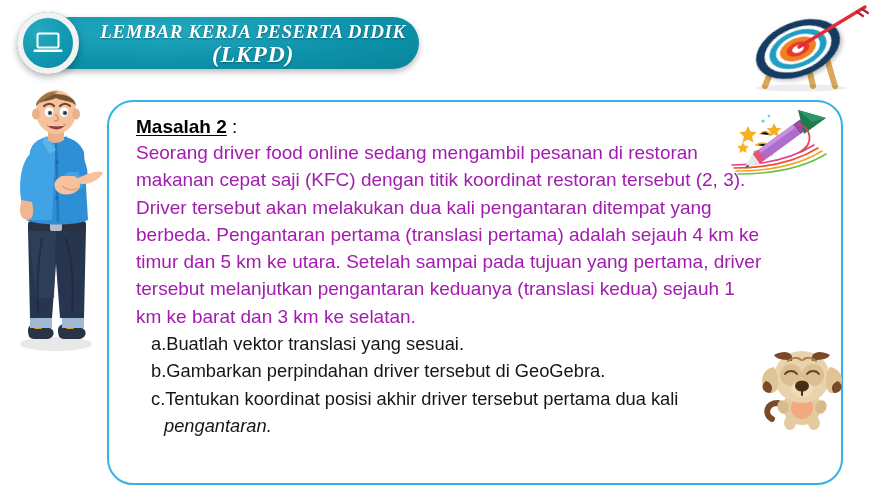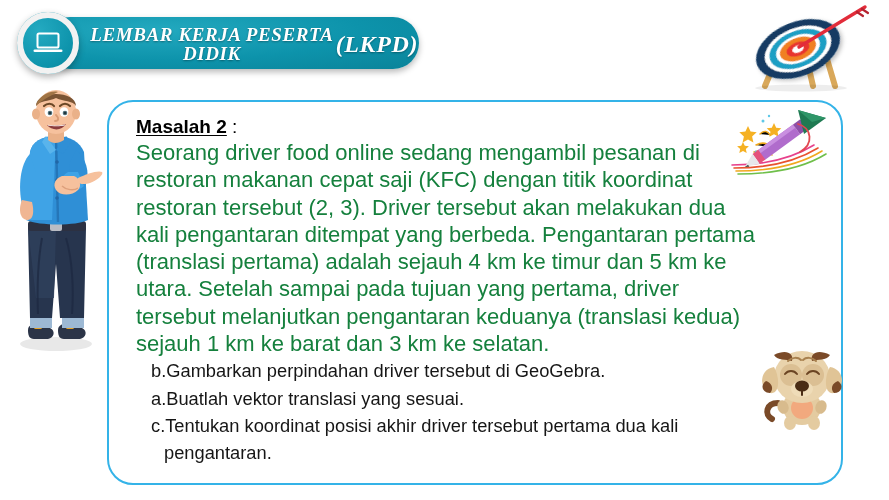--- a/index.html
+++ b/index.html
@@ -15,21 +15,21 @@
 
   
   .header-banner{
     position:absolute;left:44px;top:17px;width:375px;height:52px;
     border-radius:26px;
     background:radial-gradient(ellipse at 30% 25%, #23a9bf 0%, #0d93ab 55%, #0a8399 100%);
     box-shadow:0 3px 6px rgba(0,0,0,.28);
   }
   .header-title{
     position:absolute;left:88px;top:18px;width:330px;height:52px;
-    display:flex;flex-direction:row;align-items:center;justify-content:center;
+    display:flex;flex-direction:column;align-items:center;justify-content:center;
     color:#ffffff;text-align:center;line-height:1.02;
     font-family:"Liberation Serif",serif;
     font-style:italic;font-weight:700;letter-spacing:.6px;
     text-shadow:0 1px 2px rgba(0,0,0,.35);
     pointer-events:none;
   }
   .header-title .l1{font-size:19px;}
   .header-title .l2{font-size:24px;margin-top:1px;}
 
   .logo-badge{
@@ -59,29 +59,29 @@
     position:absolute;left:136px;top:116px;width:650px;
     color:#1a1a1a;
   }
   .problem-title{
     font-size:19px;font-weight:700;color:#000;
     margin:0 0 1px 0;
   }
   .problem-title u{text-decoration:underline;text-underline-offset:2px;}
   .problem-title .colon{font-weight:400;text-decoration:none;}
   .problem-body{
-    font-size:22px;line-height:27.3px;color:#15803d;
+    font-size:19px;line-height:27.3px;color:#a21caf;
     margin:0;width:626px;
   }
   .sub-list{
     margin:0;padding:0;list-style:none;
     font-size:18.3px;line-height:27.3px;color:#161616;
   }
   .sub-list li{padding-left:15px;text-indent:0;}
-  .sub-list li .cont{display:block;padding-left:13px;}
+  .sub-list li .cont{display:block;padding-left:13px;font-style:italic;}
 
   
   .pencil-art{position:absolute;left:726px;top:104px;width:112px;height:74px;}
 
   
   .dog-art{position:absolute;left:752px;top:345px;width:96px;height:92px;}
 
   
   .man-art{position:absolute;left:6px;top:88px;width:104px;height:268px;}
 
@@ -142,22 +142,22 @@
       </g>
     </svg>
   </div>
 
   <div class="content-box"></div>
 
   <div class="content-inner">
     <div class="problem-title"><u>Masalah 2</u><span class="colon"> :</span></div>
     <p class="problem-body">Seorang driver food online sedang mengambil pesanan di restoran makanan cepat saji (KFC) dengan titik koordinat restoran tersebut (2, 3). Driver tersebut akan melakukan dua kali pengantaran ditempat yang berbeda. Pengantaran pertama (translasi pertama) adalah sejauh 4 km ke timur dan  5 km ke utara. Setelah sampai pada tujuan yang pertama, driver tersebut melanjutkan pengantaran keduanya (translasi kedua) sejauh 1 km ke barat dan 3 km ke selatan.</p>
     <ul class="sub-list">
+      <li><span>a.</span><span>Buatlah vektor translasi yang sesuai.</span></li>
       <li><span>b.</span><span>Gambarkan perpindahan driver tersebut di GeoGebra.</span></li>
-      <li><span>a.</span><span>Buatlah vektor translasi yang sesuai.</span></li>
       <li><span>c.</span><span>Tentukan koordinat posisi akhir driver tersebut pertama dua kali</span><span class="cont">pengantaran.</span></li>
     </ul>
   </div>
 
   <div class="pencil-art">
     <svg width="112" height="74" viewBox="0 0 112 74">
 
       <g fill="none" stroke-width="1.6" stroke-linecap="round">
         <path d="M8 64 C 34 64, 66 60, 92 44" stroke="#e8532f"></path>
         <path d="M10 67 C 38 67, 70 63, 96 47" stroke="#f0a81e"></path>

